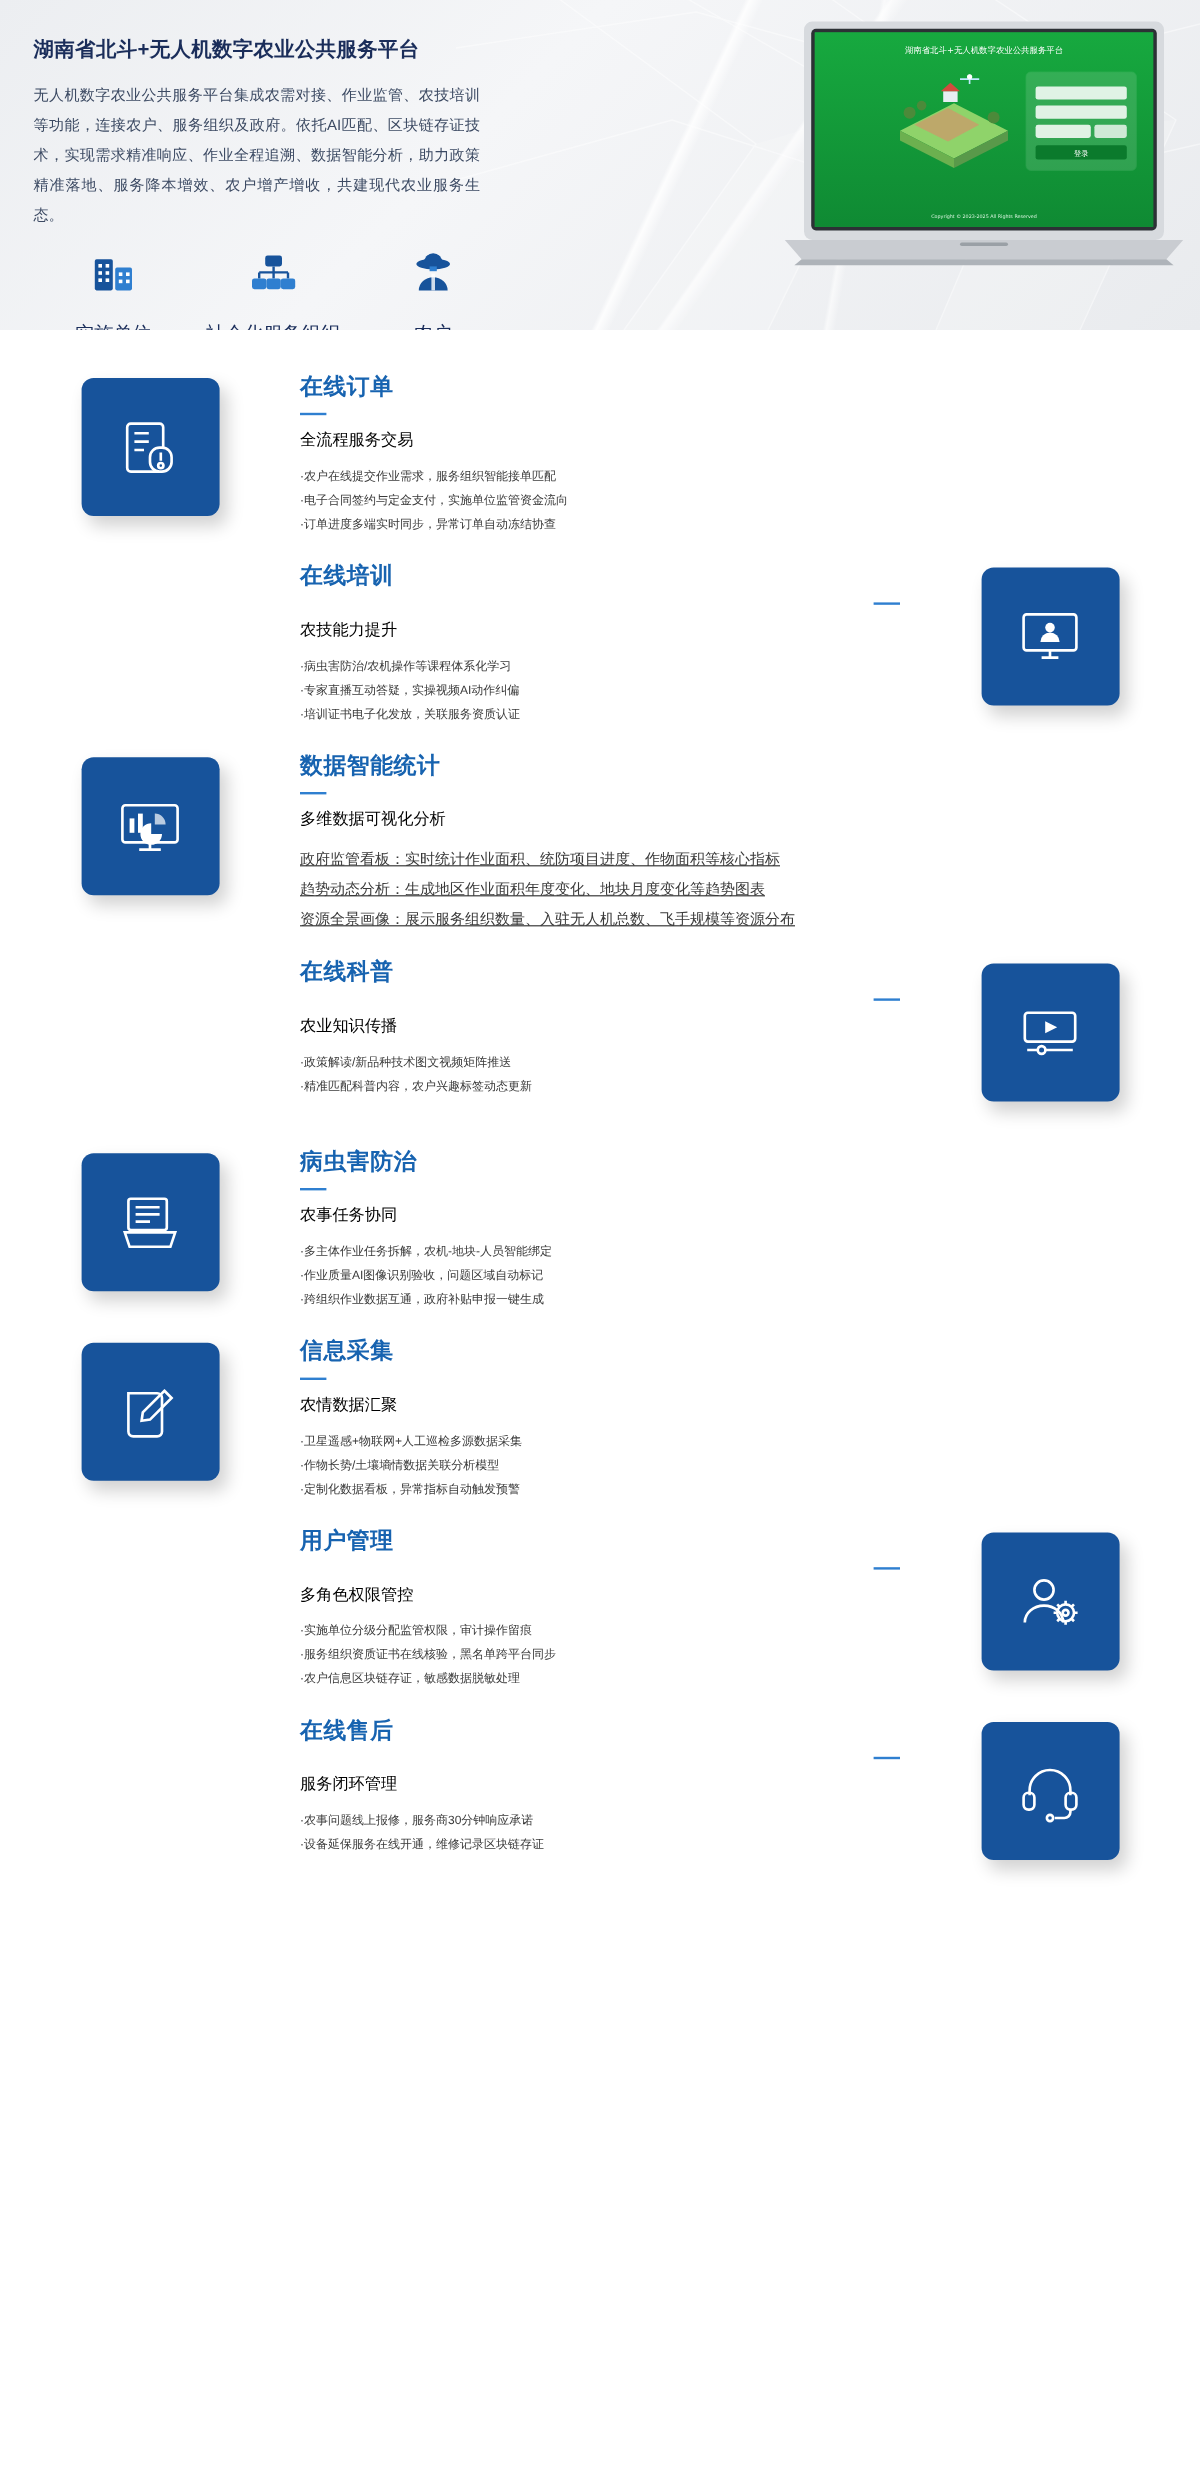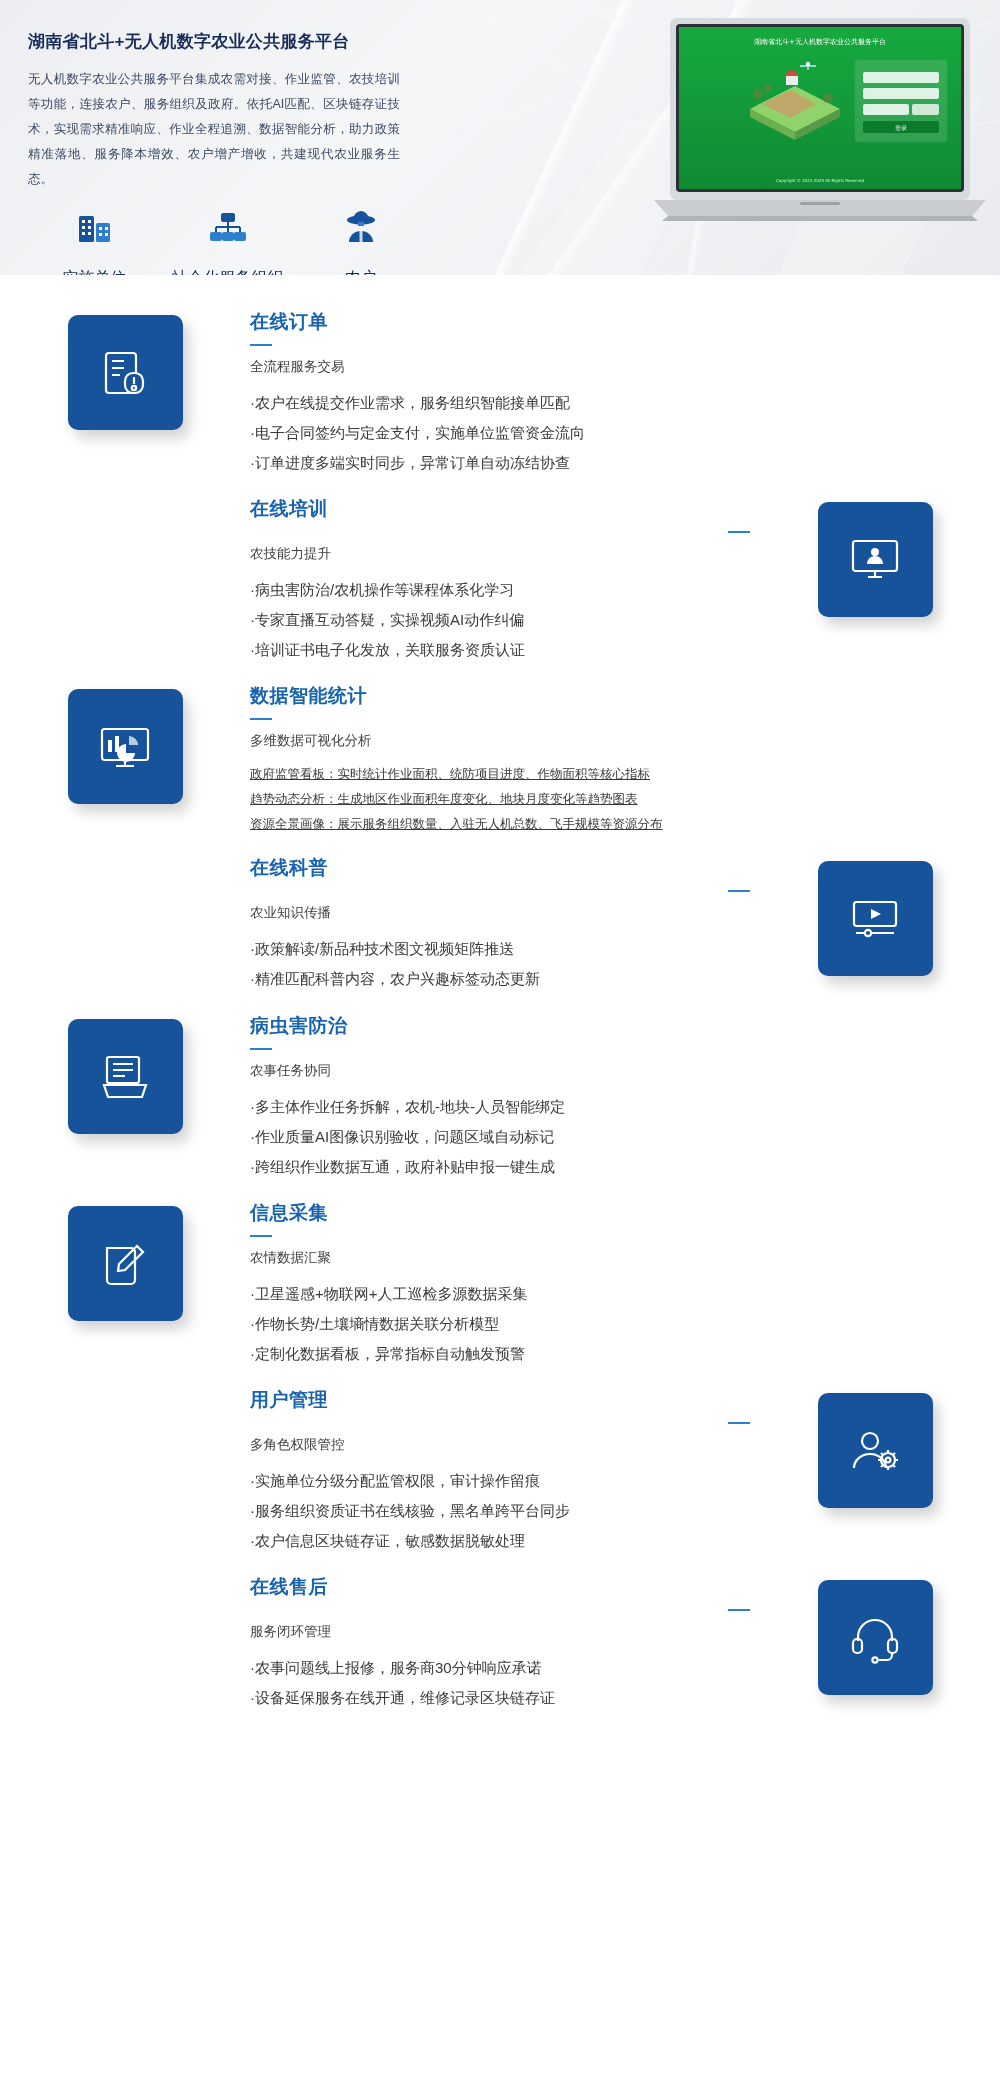--- a/index.html
+++ b/index.html
@@ -69,24 +69,24 @@
 
   .txt { width: 500px; }
   .row.left .txt { text-align: left; padding-left: 0; }
   .row.right .txt { text-align: left; padding-right: 0; }
 
   .sec-title {
     font-size: 19px; font-weight: bold; color: #1763b0; letter-spacing: .5px;
   }
   .rule { width: 22px; height: 2px; background: #2f7fd0; margin: 9px 0 12px 0; }
   .row.right .rule { margin-left: auto; }
-  .sec-sub { font-size: 13.5px; color: #404040; font-weight: 500; margin-bottom: 12px; }
+  .sec-sub { font-size: 13.5px; color: #000000; font-weight: 500; margin-bottom: 12px; }
   .sec-list { list-style: none; }
   .sec-list li {
-    font-size: 15px; color: #3a3a3a; line-height: 2.0; white-space: nowrap;
+    font-size: 10px; color: #3a3a3a; line-height: 2.0; white-space: nowrap;
   }
   .sec-list.wide li { font-size: 12.5px; text-decoration: underline; }
 
   .spacer { width: 250px; }
 
   
   svg { display: block; }
 </style>
 </head>
 <body>

